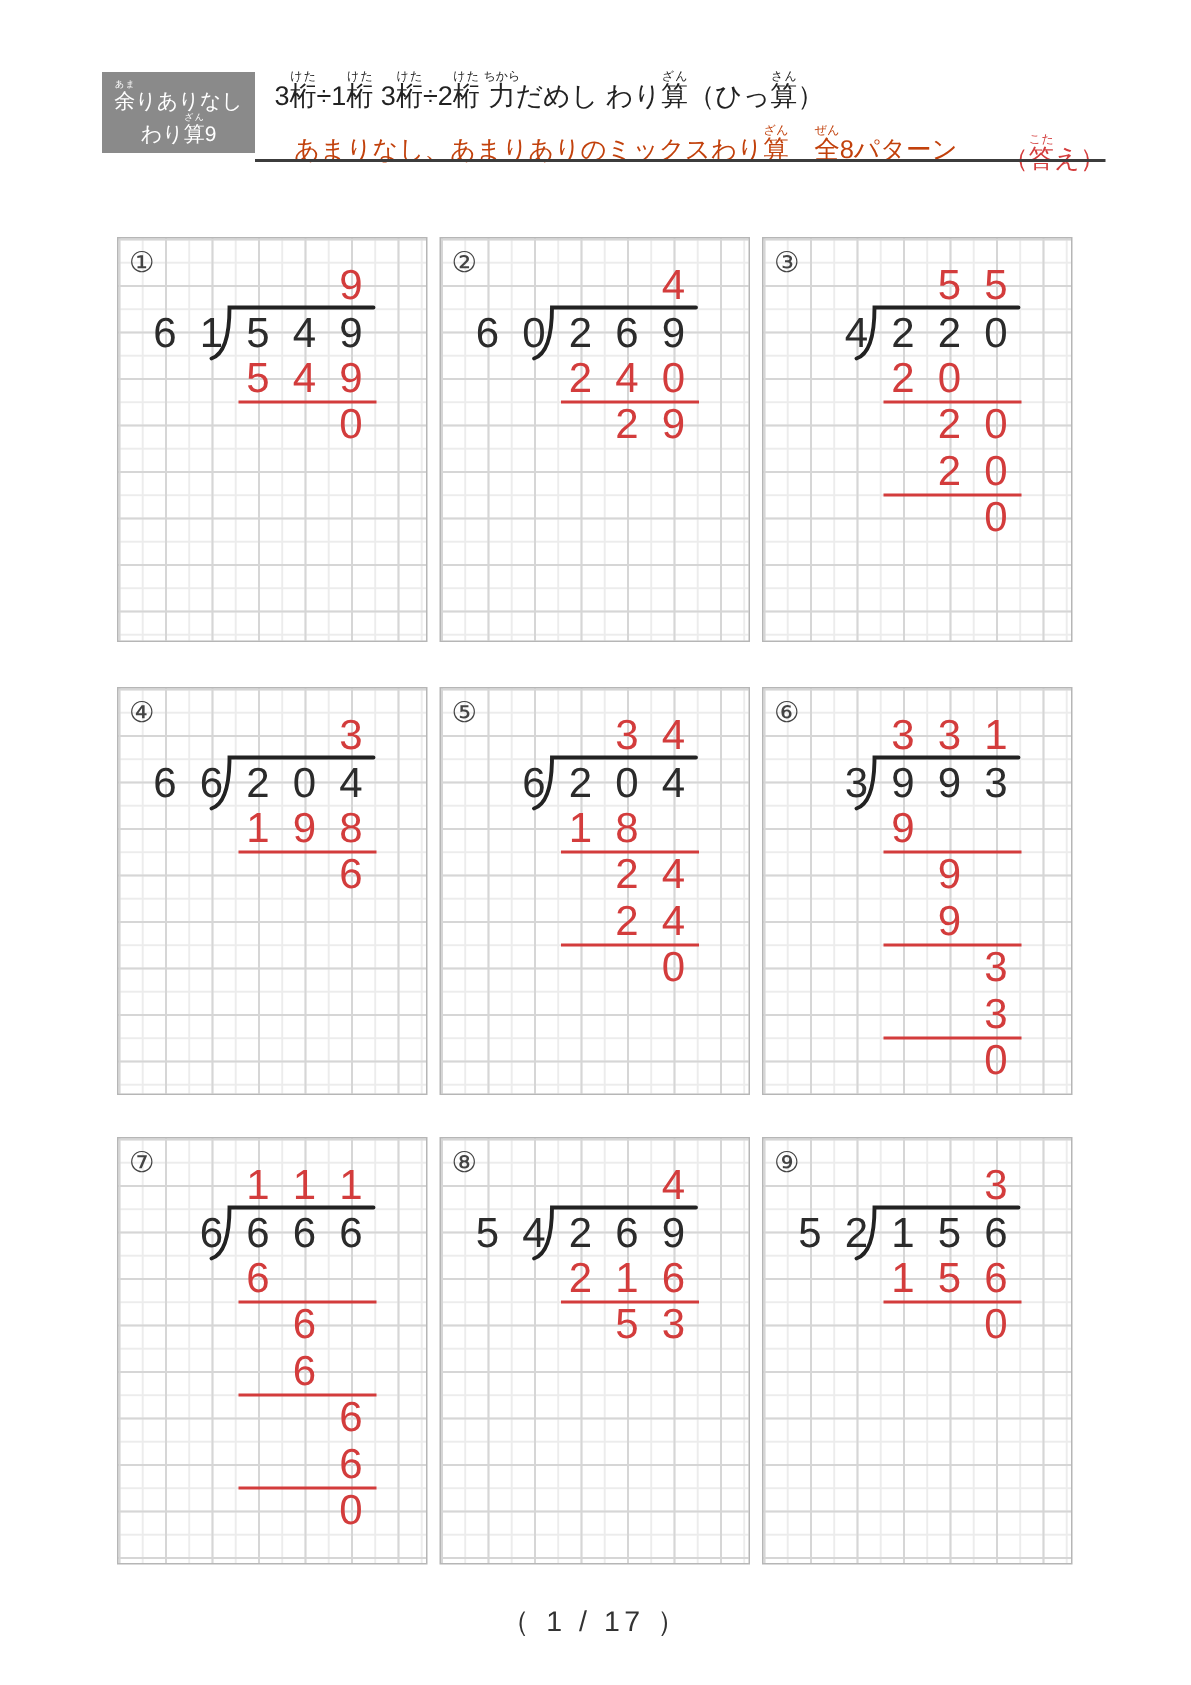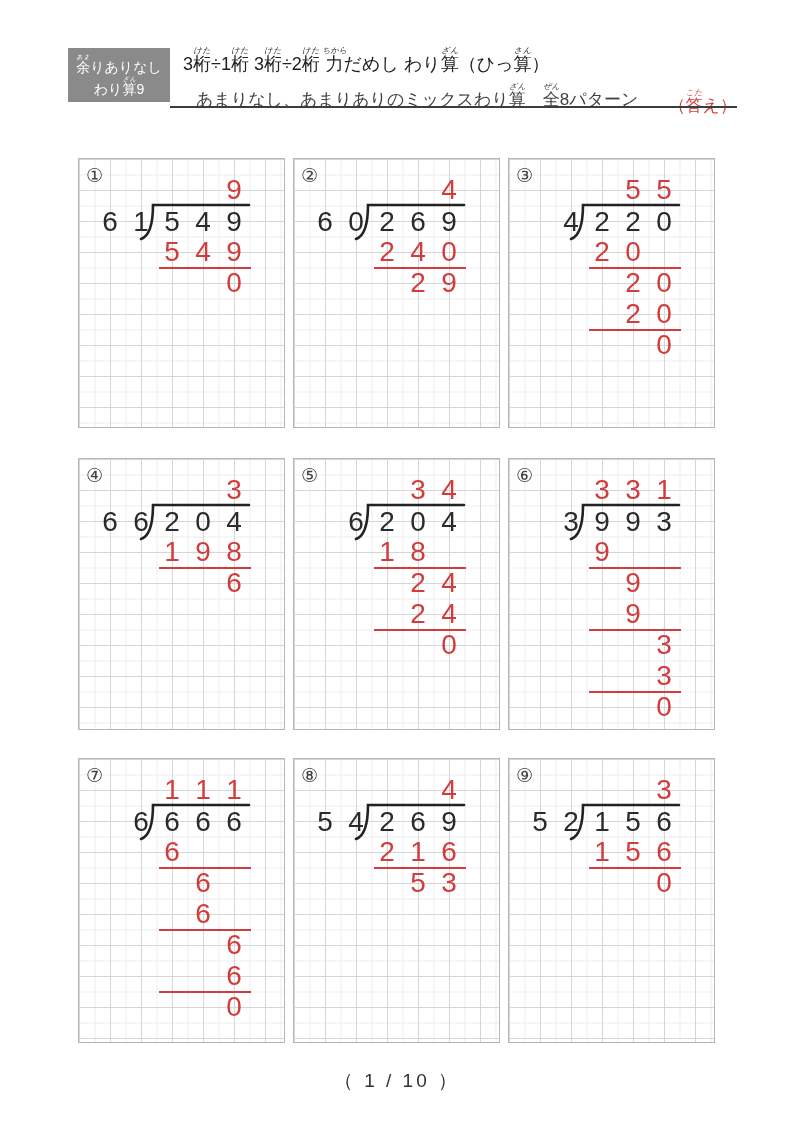--- a/index.html
+++ b/index.html
@@ -4,32 +4,32 @@
 <style>
   html,body { margin:0; padding:0; }
   body {
     width:794px; height:1123px; background:#ffffff; position:relative;
     font-family:"Liberation Sans","DejaVu Sans",sans-serif;
     overflow:hidden;
   }
   :root { --red:#d33c3c; --ink:#2b2b2b; --badge:#8a8a8a; --boxborder:#b6b6b6; }
 
   ruby { ruby-position:over; }
-  rt   { font-size:8px; letter-spacing:0;font-style:italic; }
+  rt   { font-size:8px; letter-spacing:0; }
 
   
   .badge {
     position:absolute; left:68px; top:48px; width:102px; height:54px;
     background:var(--badge); color:#fff; text-align:center;
     display:flex; flex-direction:column; justify-content:center; gap:1px;
     font-size:14px; line-height:15px;
   }
   .badge rt { font-size:6px; color:#fff; }
   .title1 { position:absolute; left:183px; top:46px; font-size:18px; color:#222; white-space:nowrap; }
-  .title2 { position:absolute; left:196px; top:82px; font-size:17px; color:#404040; white-space:nowrap; }
+  .title2 { position:absolute; left:196px; top:82px; font-size:17px; color:#c2410c; white-space:nowrap; }
   .answer { position:absolute; right:57px; top:88px; font-size:17px; color:var(--red); white-space:nowrap; }
   .answer rt { color:var(--red); }
   .header-rule { position:absolute; left:170px; top:106px; width:567px; height:2px; background:#3c3c3c; }
 
   
   .problem {
     position:absolute; background:#fff; border:1.5px solid var(--boxborder);
     box-sizing:border-box;
     background-image:
       linear-gradient(to right,  #d6d6d6 1px, transparent 1px),
@@ -234,13 +234,13 @@
       <span class="digit" style="left: 139.5px; top: 48px;">6</span>
       <span class="digit red" style="left: 139.5px; top: 16px;">3</span>
       <span class="digit red" style="left: 77.5px; top: 78px;">1</span>
       <span class="digit red" style="left: 108.5px; top: 78px;">5</span>
       <span class="digit red" style="left: 139.5px; top: 78px;">6</span>
       <span class="redline" style="top: 108px;"></span>
       <span class="digit red" style="left: 139.5px; top: 109px;">0</span>
     </div>
   </div>
 
-<div class="footer">（ 1 / 10 ）</div>
+<div class="footer">（ 1 / 17 ）</div>
 
 </body></html>

